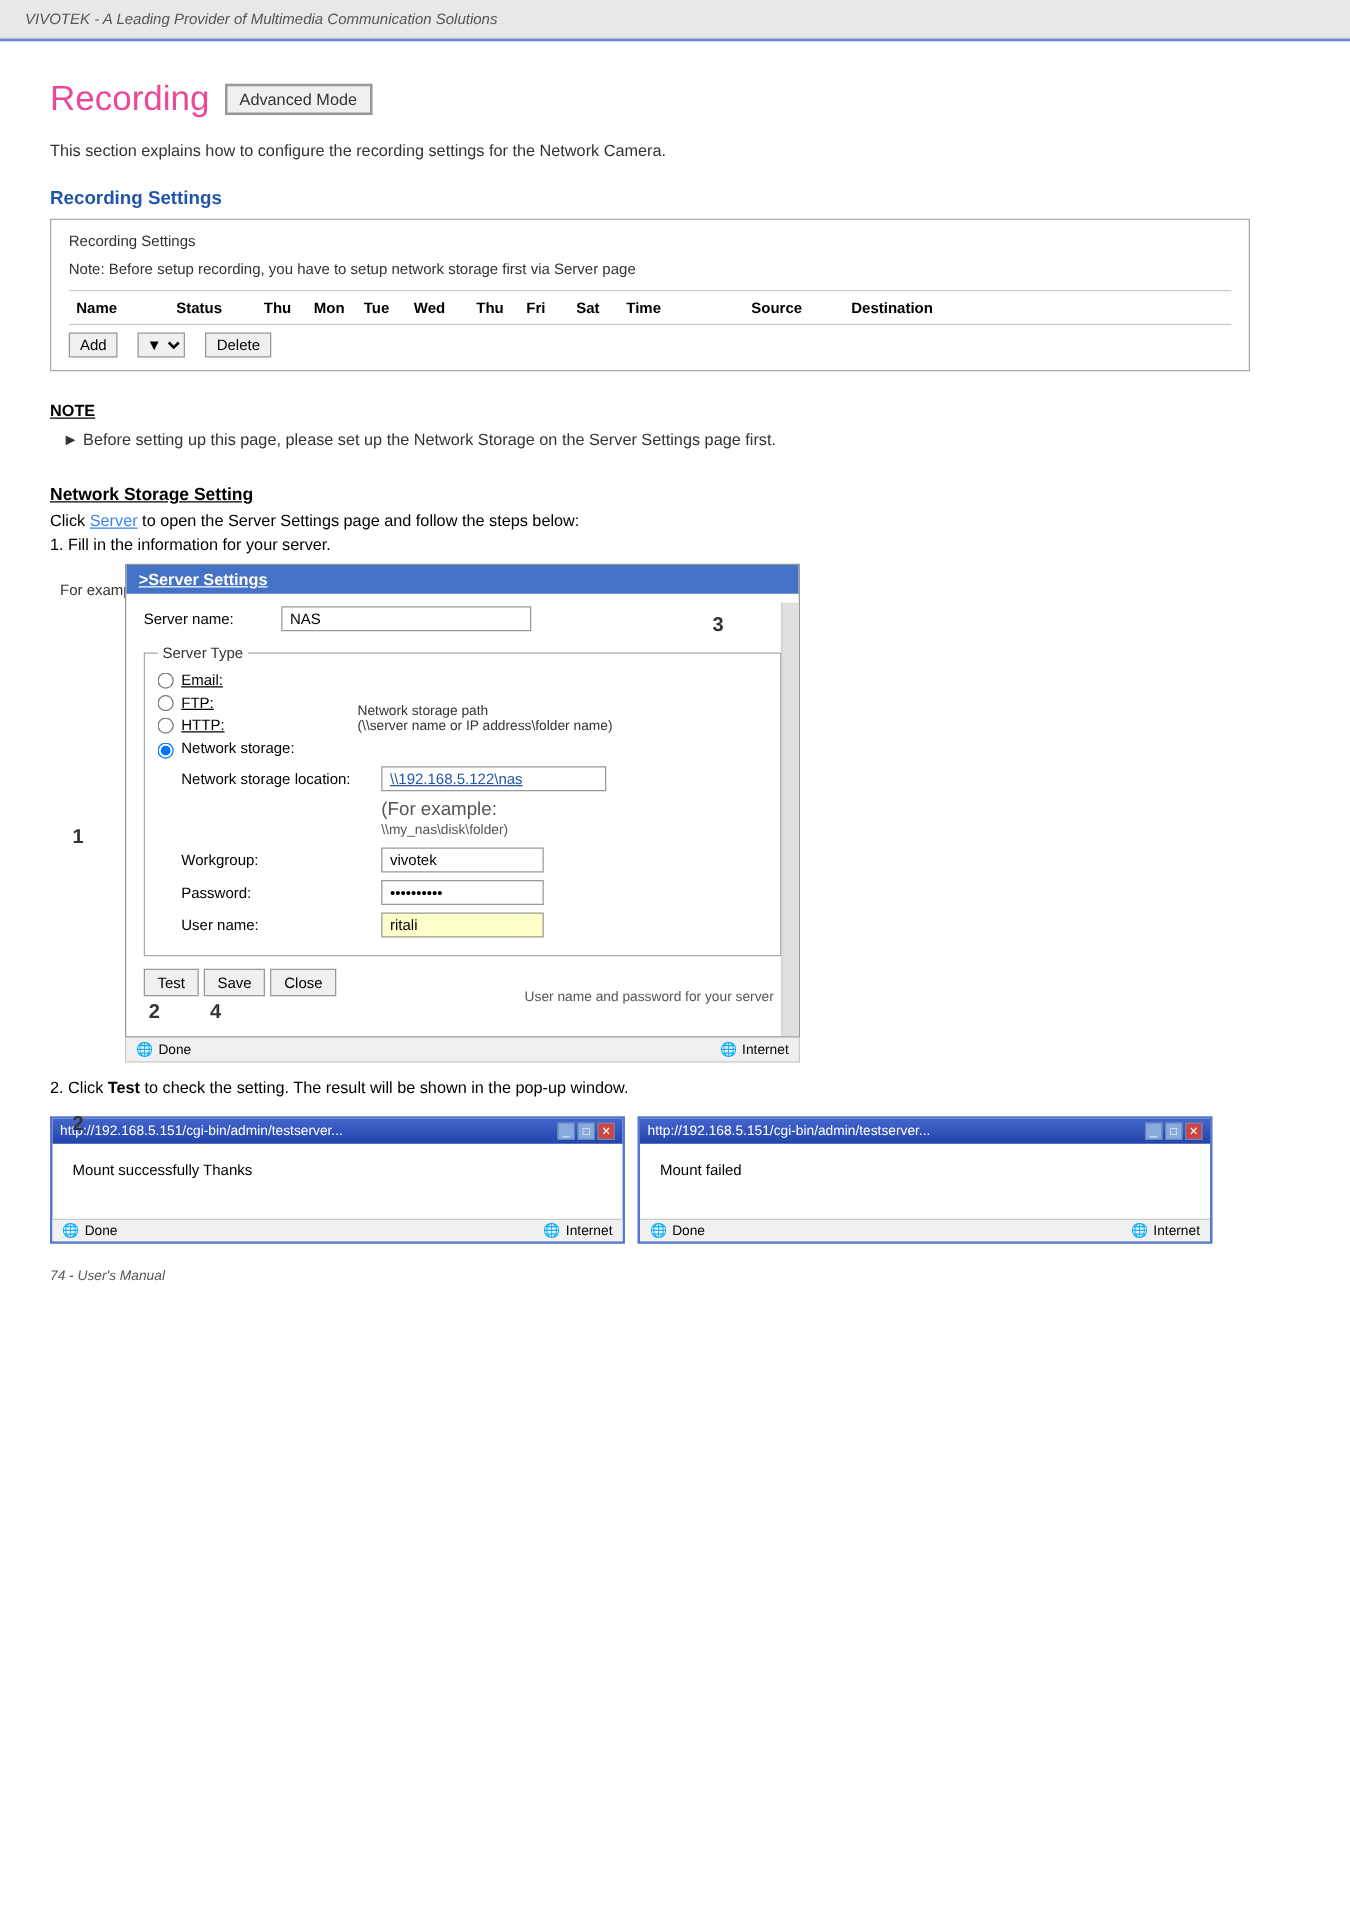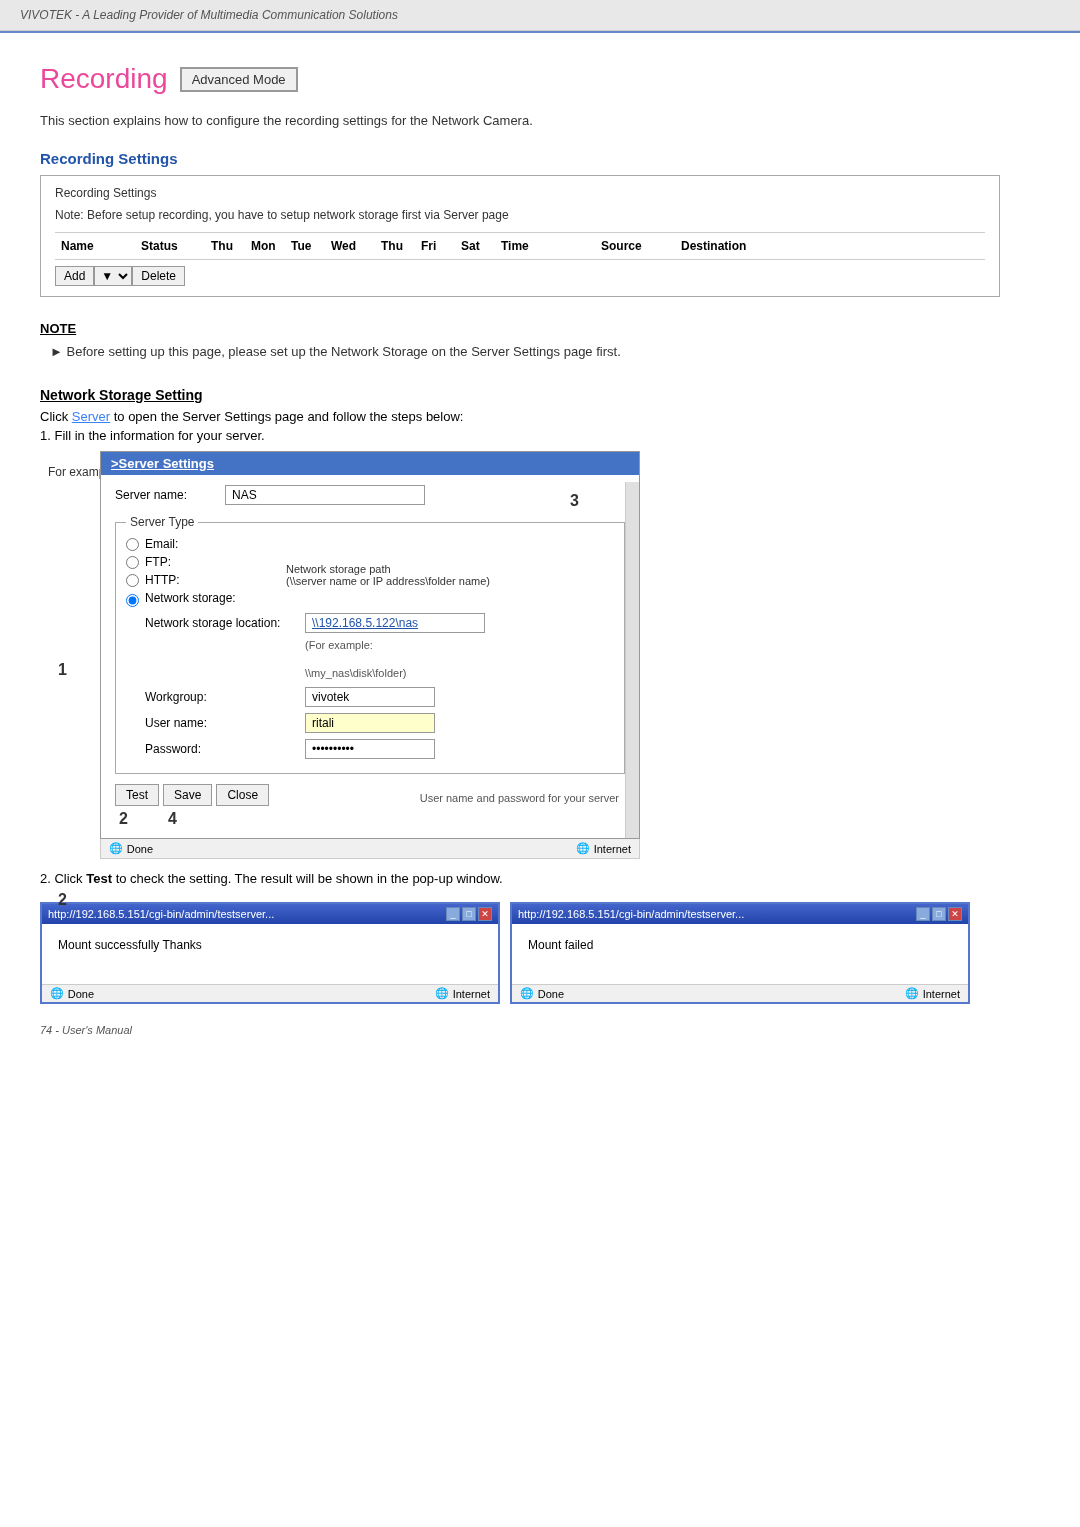--- a/index.html
+++ b/index.html
@@ -104,21 +104,21 @@
     .th-thu { width: 40px; }
     .th-fri { width: 40px; }
     .th-sat { width: 40px; }
     .th-time { width: 100px; }
     .th-source { width: 80px; }
     .th-dest { width: 100px; }
 
     .table-actions {
       display: flex;
       align-items: center;
-      gap: 0;
+      gap: 16px;
       margin-top: 4px;
     }
     .btn-small {
       border: 1px solid #999;
       background: #f0f0f0;
       padding: 2px 8px;
       font-size: 12px;
       cursor: pointer;
     }
     .select-small {
@@ -200,20 +200,21 @@
     .fieldset-server-type legend {
       font-size: 12px;
       color: #333;
       padding: 0 4px;
     }
 
     .radio-row {
       display: flex;
       align-items: center;
       margin-bottom: 4px;
+      text-decoration: underline;
     }
     .radio-row input[type=radio] {
       margin-right: 6px;
     }
     .radio-row label {
       font-size: 12px;
     }
 
     .network-storage-row {
       display: flex;
@@ -237,24 +238,24 @@
       font-size: 12px;
     }
     .storage-field-row input {
       border: 1px solid #999;
       padding: 2px 6px;
       font-size: 12px;
       width: 180px;
     }
 
     .example-text {
-      font-size: 11px;
+      font-size: 15px;
       color: #555;
       margin-left: 160px;
-      margin-bottom: 16px;
+      margin-bottom: 2px;
     }
 
     
     .panel-buttons {
       display: flex;
       gap: 4px;
       margin-top: 10px;
     }
     .panel-btn {
       border: 1px solid #999;
@@ -466,27 +467,27 @@
                   <span>(For example:</span>
                 </div>
                 <div style="font-size:11px; color:#555; margin-left:160px; margin-bottom:8px;">\\my_nas\disk\folder)</div>
 
                 <div class="storage-field-row">
                   <label>Workgroup:</label>
                   <input type="text" value="vivotek" style="width: 130px; border: 1px solid rgb(153, 153, 153); padding: 2px 6px; font-size: 12px;">
                 </div>
 
                 <div class="storage-field-row">
+                  <label>Password:</label>
+                  <input type="password" value="1234567890" style="width: 130px; border: 1px solid rgb(153, 153, 153); padding: 2px 6px; font-size: 12px;">
+                </div>
+
+                <div class="storage-field-row">
                   <label>User name:</label>
                   <input type="text" value="ritali" style="width: 130px; border: 1px solid rgb(153, 153, 153); padding: 2px 6px; font-size: 12px; background: rgb(255, 255, 204);">
-                </div>
-
-                <div class="storage-field-row">
-                  <label>Password:</label>
-                  <input type="password" value="1234567890" style="width: 130px; border: 1px solid rgb(153, 153, 153); padding: 2px 6px; font-size: 12px;">
                 </div>
               </div>
             </div>
           </fieldset>
 
           <div class="panel-buttons">
             <button class="panel-btn">Test</button>
             <button class="panel-btn">Save</button>
             <button class="panel-btn">Close</button>
           </div>

